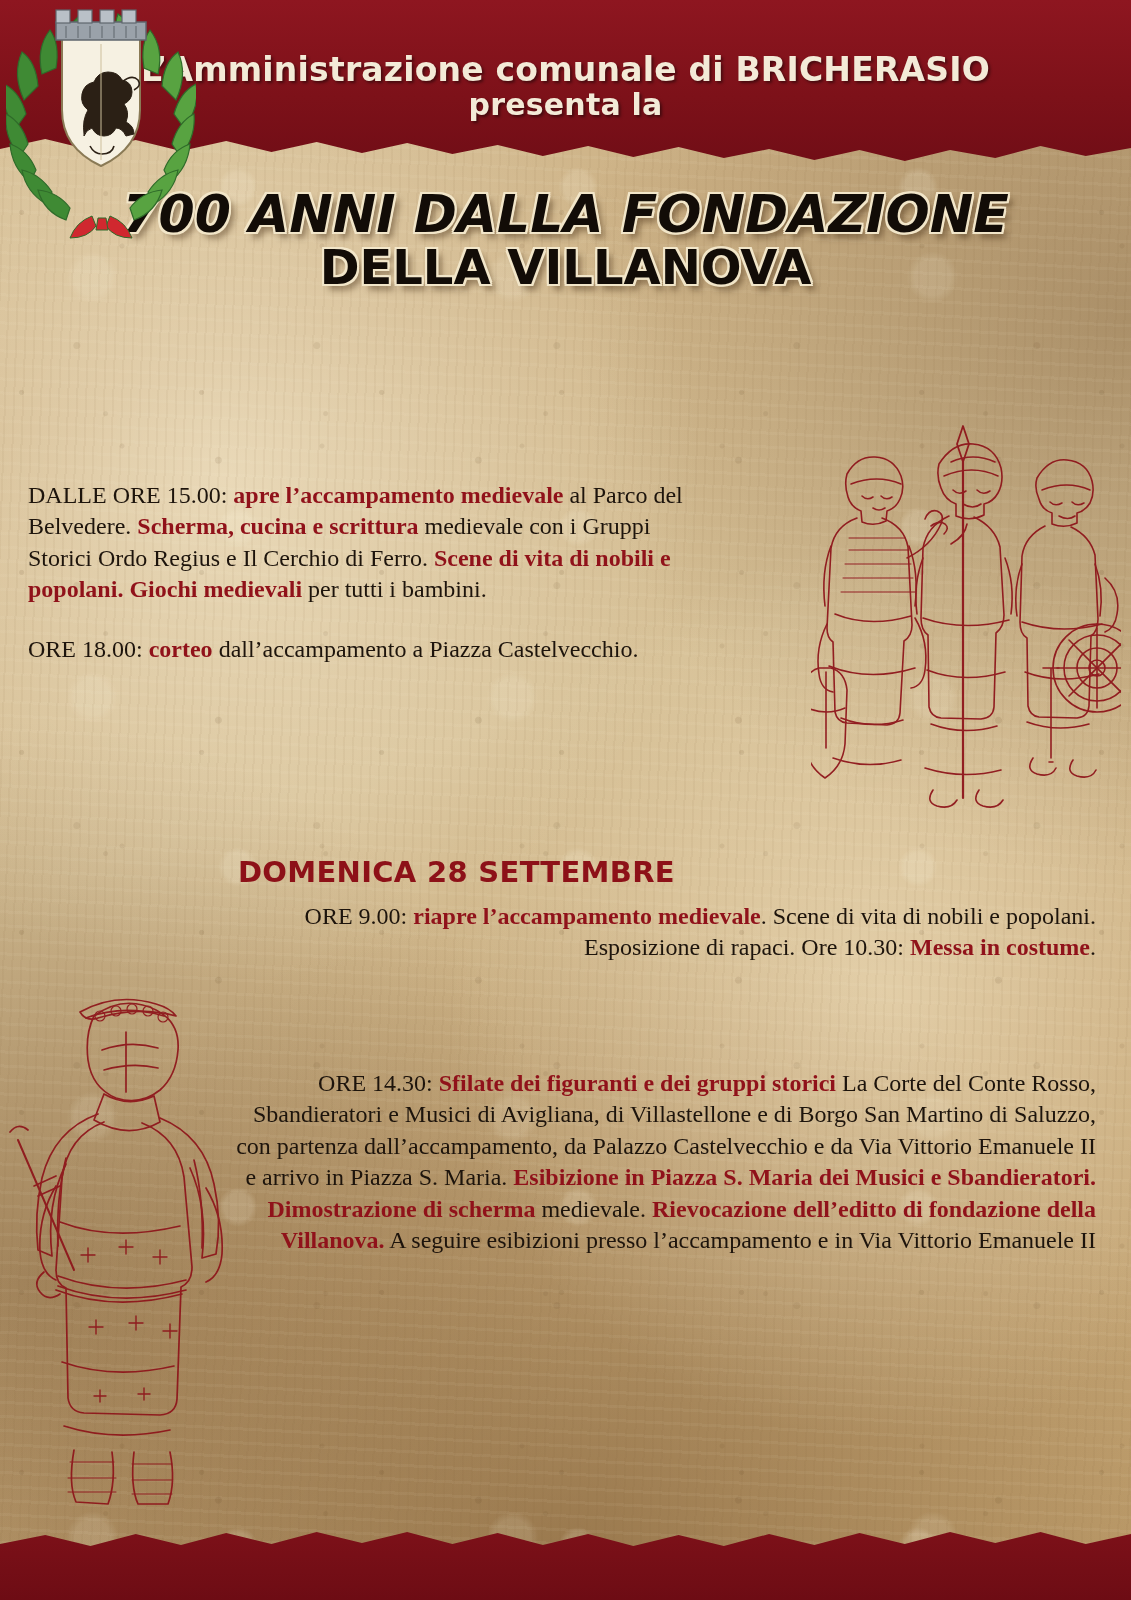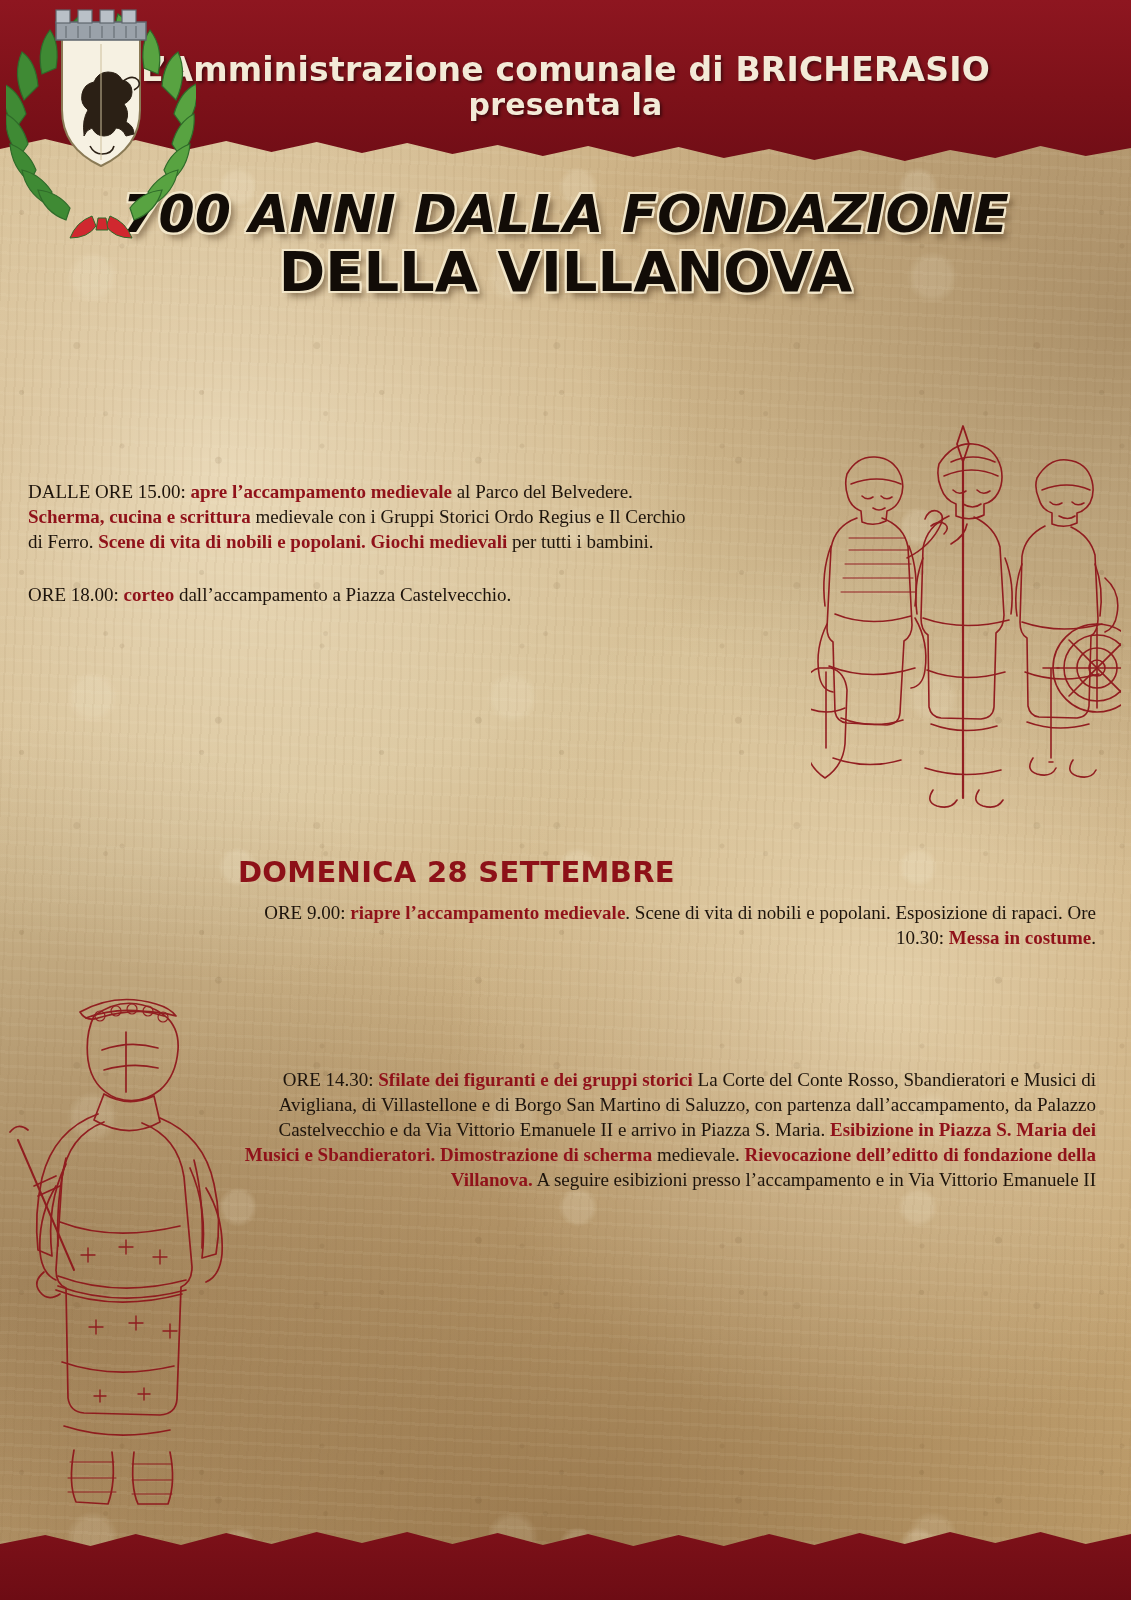--- a/index.html
+++ b/index.html
@@ -111,38 +111,38 @@
     color: #120c07;
     letter-spacing: 0px;
     text-shadow:
       2px 0 0 #f2e6c9, -2px 0 0 #f2e6c9, 0 2px 0 #f2e6c9, 0 -2px 0 #f2e6c9,
       2px 2px 0 #f2e6c9, -2px 2px 0 #f2e6c9, 2px -2px 0 #f2e6c9, -2px -2px 0 #f2e6c9,
       5px 6px 6px rgba(60,35,10,.45);
   }
   .title-line { line-height: 1.08; }
   .t1 { font-size: 56px; }
   .t2 { font-size: 52px; font-style: italic; }
-  .t3 { font-size: 56px; }
+  .t3 { font-size: 48px; }
 
   
   .prog {
     position: absolute;
     z-index: 4;
     color: #1d140c;
     font-family: "Liberation Serif", serif;
   }
   .day-head {
     color: #8d1118;
     font-family: "DejaVu Sans", sans-serif;
     font-weight: bold;
     font-size: 29px;
     letter-spacing: .3px;
   }
   .p {
-    font-size: 19px;
+    font-size: 24px;
     line-height: 1.31;
     margin-top: 8px;
   }
   .red { color: #90121a; font-weight: bold; }
 
   
   #sat { top: 470px; left: 28px; width: 660px; }
   #sat .p { margin-top: 10px; }
   #sat .gap { height: 18px; }
 

